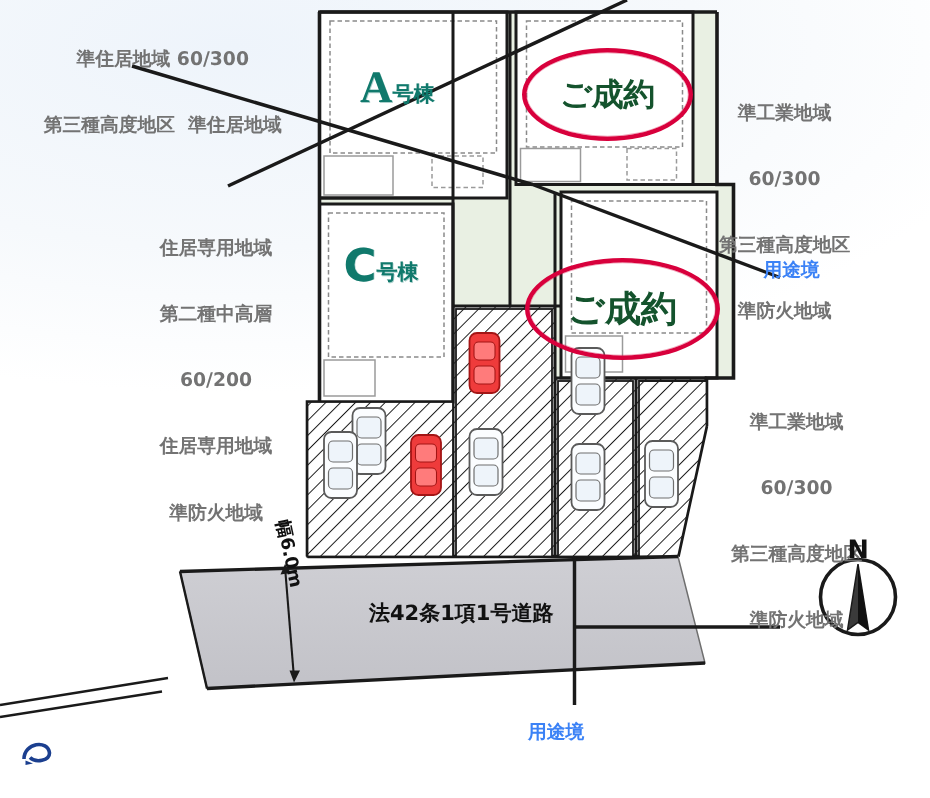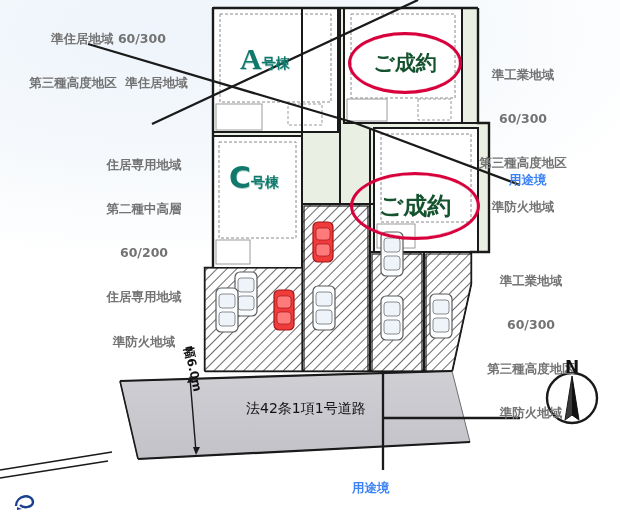--- a/index.html
+++ b/index.html
@@ -51,21 +51,21 @@
     display:flex;align-items:center;justify-content:center;
     border:3px solid #d8003c;
     border-radius:50%;
     color:#14532d;
     font-weight:bold;
     background:transparent;
     box-shadow:0 0 0 0.5px rgba(216,0,60,.35) inset;
   }
   .road-label{
     position:absolute;
-    font-size:14px;font-weight:400;color:#111;
+    font-size:14px;font-weight:700;color:#111;
     white-space:nowrap;
   }
   .small-label{
     position:absolute;font-size:12.5px;font-weight:700;color:#3b82f6;white-space:nowrap;
   }
   .width-label{
     position:absolute;font-size:12px;font-weight:700;color:#111;white-space:nowrap;
     transform-origin:0 0;
   }
   .compass-n{

